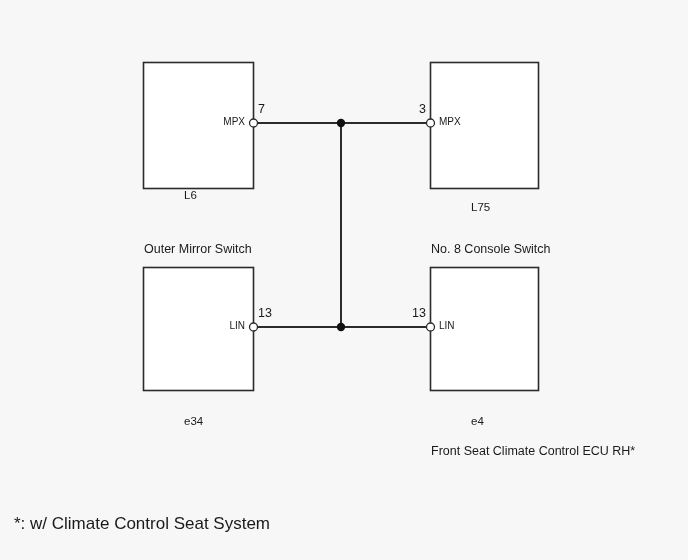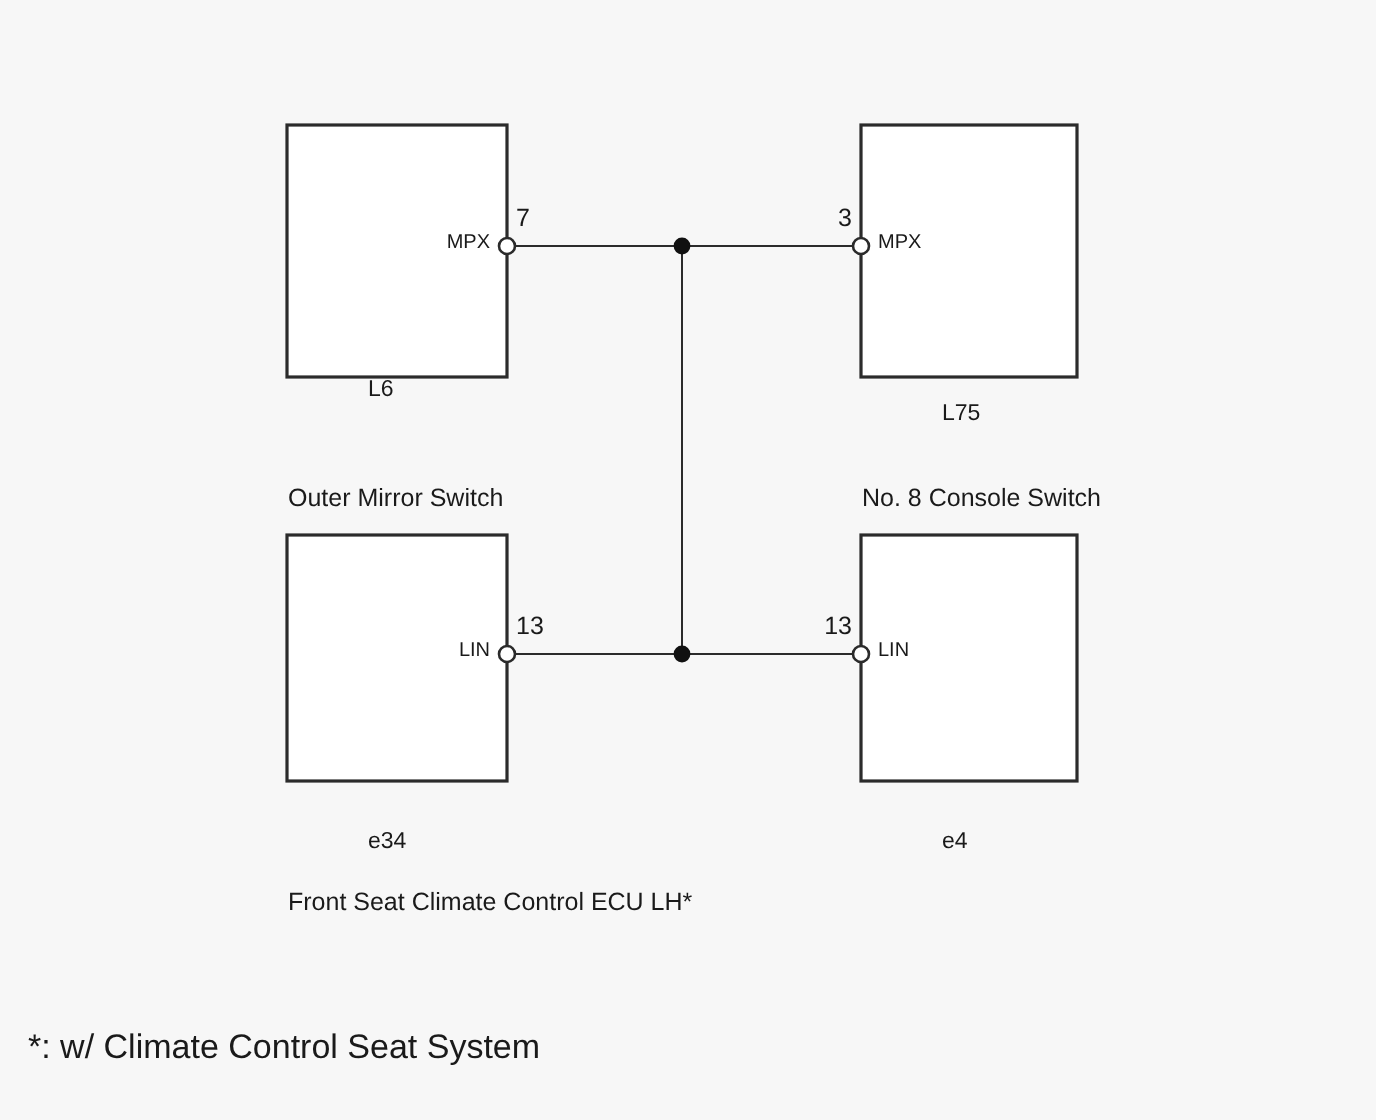--- a/index.html
+++ b/index.html
@@ -109,21 +109,21 @@
   <div class="txt comp-title" style="left:144px; top:204px;">Outer Mirror Switch</div>
 
   <div class="txt pin-name" style="left:439px; top:117px;">MPX</div>
   <div class="txt pin-num align-right" style="left:346px; top:103px; width:80px;">3</div>
   <div class="txt comp-code" style="left:431px; top:202px;">L75</div>
   <div class="txt comp-title" style="left:431px; top:204px;">No. 8 Console Switch</div>
 
   <div class="txt pin-name align-right" style="left:165px; top:321px; width:80px;">LIN</div>
   <div class="txt pin-num" style="left:258px; top:307px;">13</div>
   <div class="txt comp-code" style="left:144px; top:416px;">e34</div>
-  <div class="txt comp-title" style="left:144px; top:406px;">Front Seat Climate Control ECU LH*</div>
 
   <div class="txt pin-name" style="left:439px; top:321px;">LIN</div>
   <div class="txt pin-num align-right" style="left:346px; top:307px; width:80px;">13</div>
   <div class="txt comp-code" style="left:431px; top:392px;margin-top:24px;">e4</div>
+  <div class="txt comp-title" style="left:431px; top:406px;">Front Seat Climate Control ECU RH*</div>
 
   <div class="txt footnote" style="left:14px; top:515px;">*: w/ Climate Control Seat System</div>
 
 </div>
 
 </body></html>

